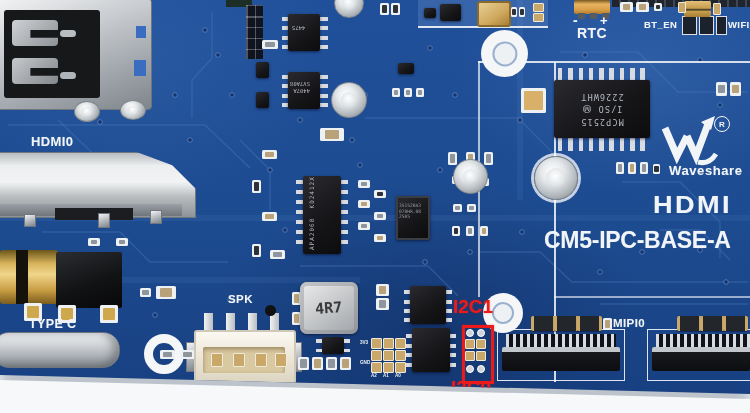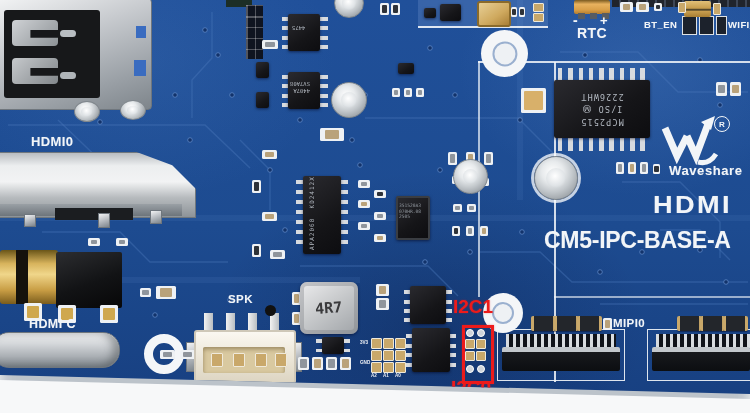--- a/index.html
+++ b/index.html
@@ -164,21 +164,21 @@
     <div class="pasv" style="left:24px;top:303px;width:18px;height:18px;">
         <i style="background:#cfa84e;width:70%;height:70%;"></i>
       </div>
     <div class="pasv" style="left:58px;top:305px;width:18px;height:18px;">
         <i style="background:#cfa84e;width:70%;height:70%;"></i>
       </div>
     <div class="pasv" style="left:100px;top:305px;width:18px;height:18px;">
         <i style="background:#cfa84e;width:70%;height:70%;"></i>
       </div>
 
-    <div class="silk" style="left:29px;top:317px;font-size:12.5px;">HDMI C</div>
+    <div class="silk" style="left:29px;top:317px;font-size:12.5px;">TYPE C</div>
     <div class="abs" style="left:-8px;top:332px;width:126px;height:34px;border-radius:17px;z-index:3;
          background:linear-gradient(180deg,#f4f5f6 0%,#d6d9dc 30%,#a9aeb3 70%,#7f868c 100%);
          border:1px solid #6f767d;box-shadow:inset -6px 0 8px rgba(60,66,72,.45);"></div>
 
     <div class="ring" style="left:144px;top:334px;width:22px;height:22px;"></div>
 
     <div class="silk" style="left:228px;top:293px;font-size:11.5px;">SPK</div>
     <div class="abs" style="left:265px;top:305px;width:11px;height:11px;border-radius:50%;background:#111;z-index:4;"></div>
     <div class="abs" style="left:204px;top:313px;width:9px;height:20px;background:linear-gradient(90deg,#f2f2f2,#b9bec2);z-index:3;"></div>
     <div class="abs" style="left:226px;top:313px;width:9px;height:20px;background:linear-gradient(90deg,#f2f2f2,#b9bec2);z-index:3;"></div>

